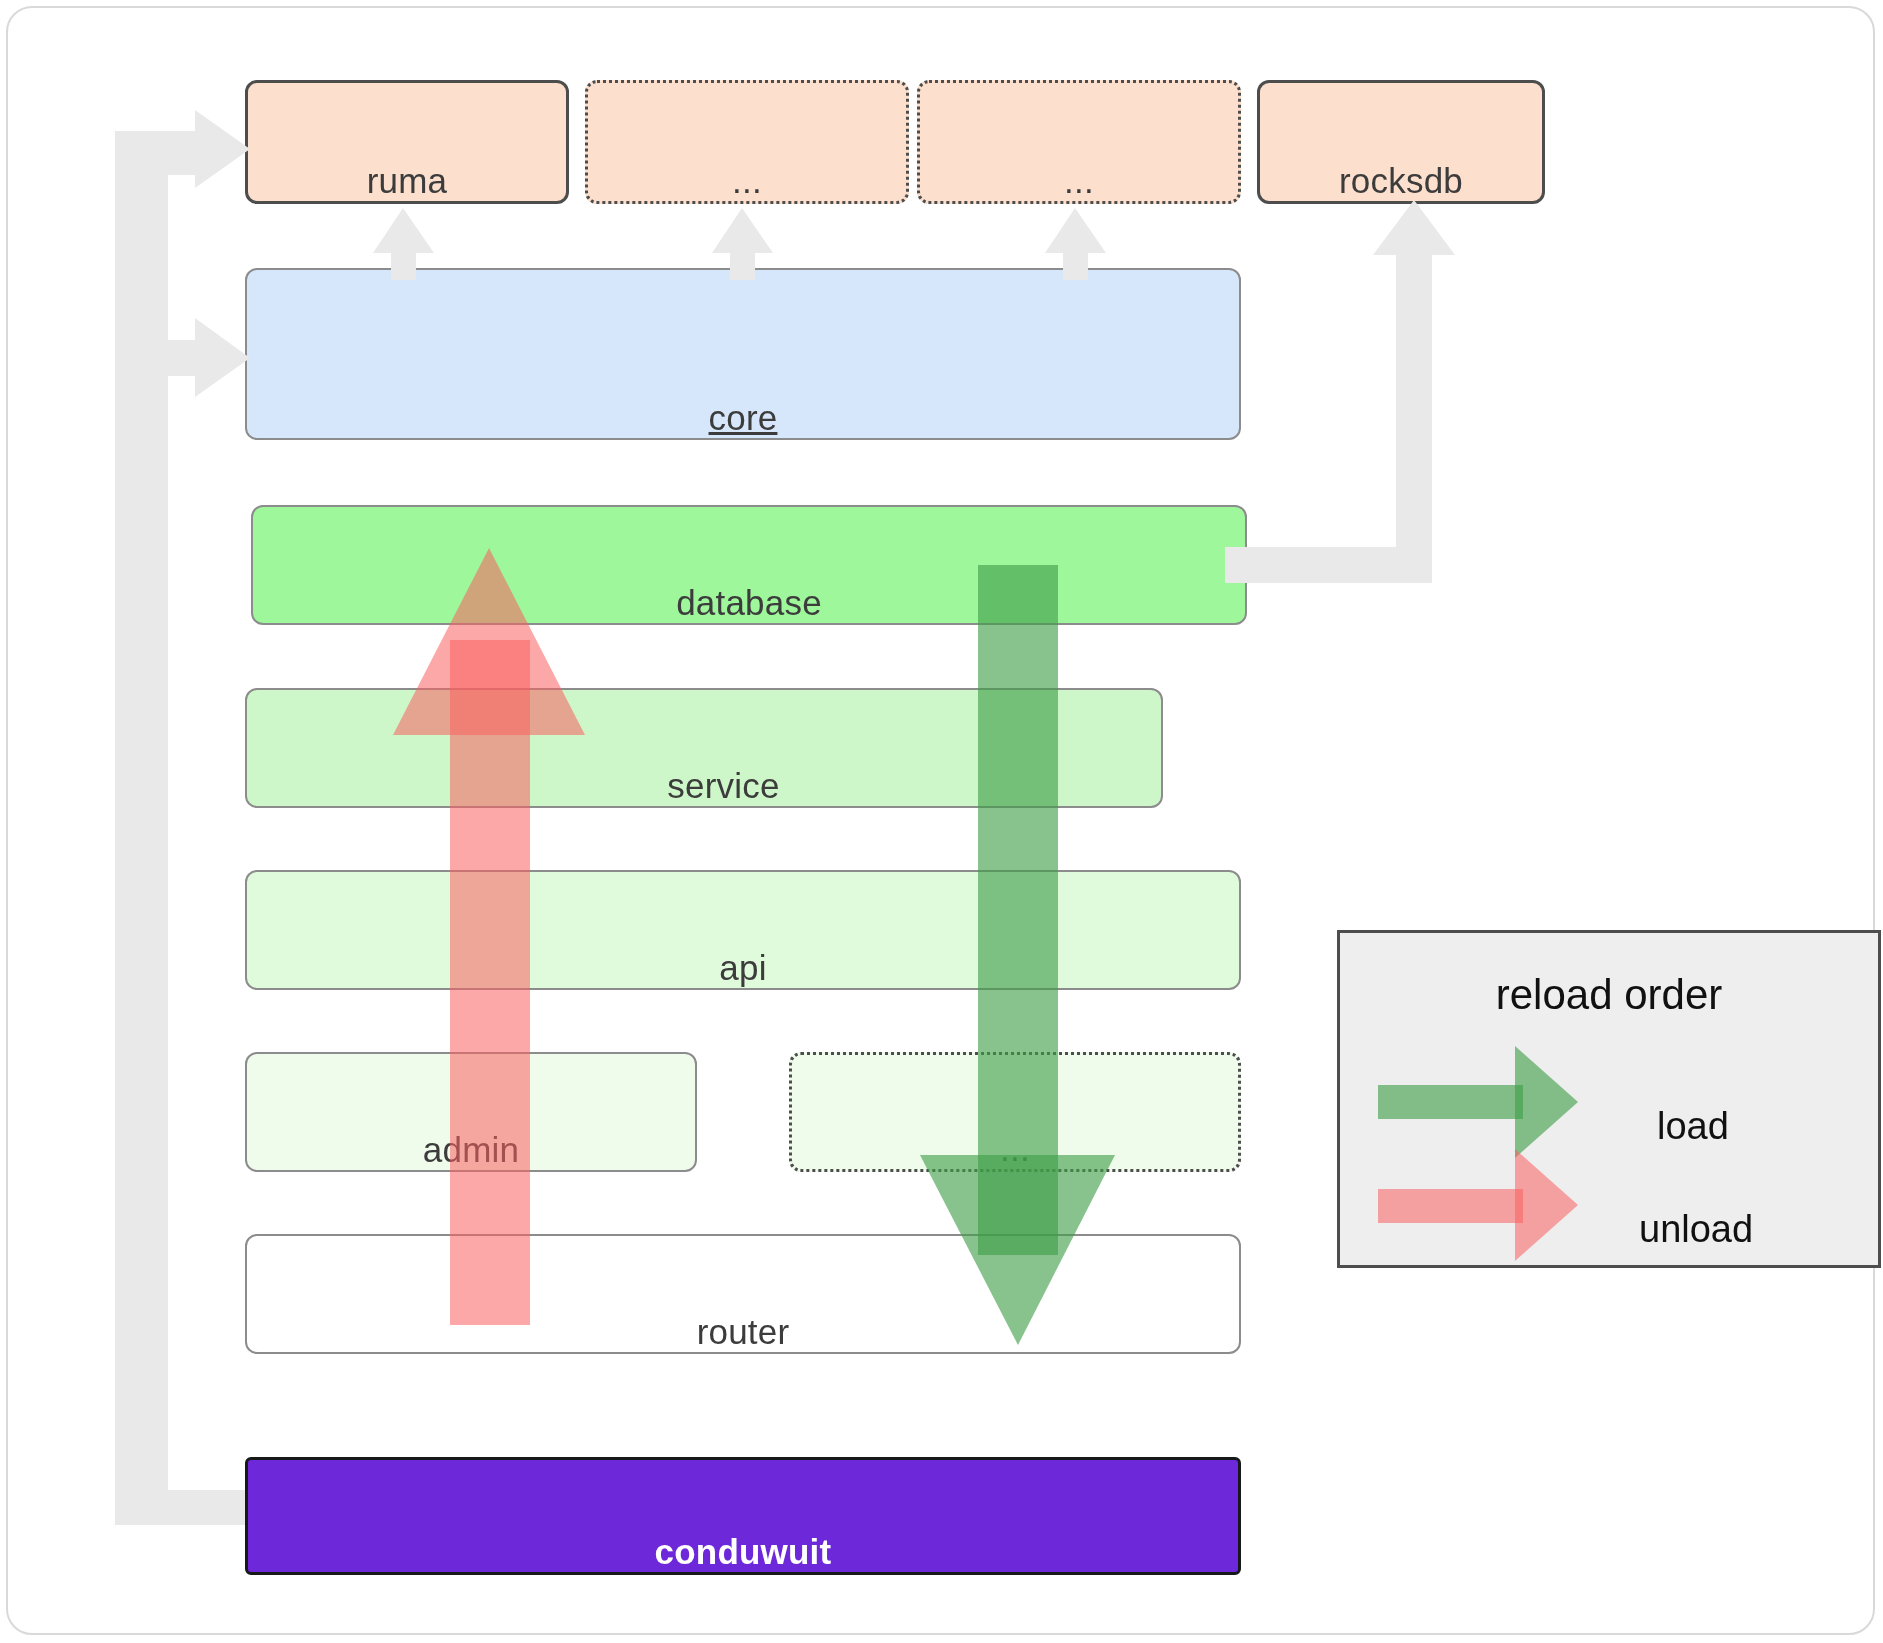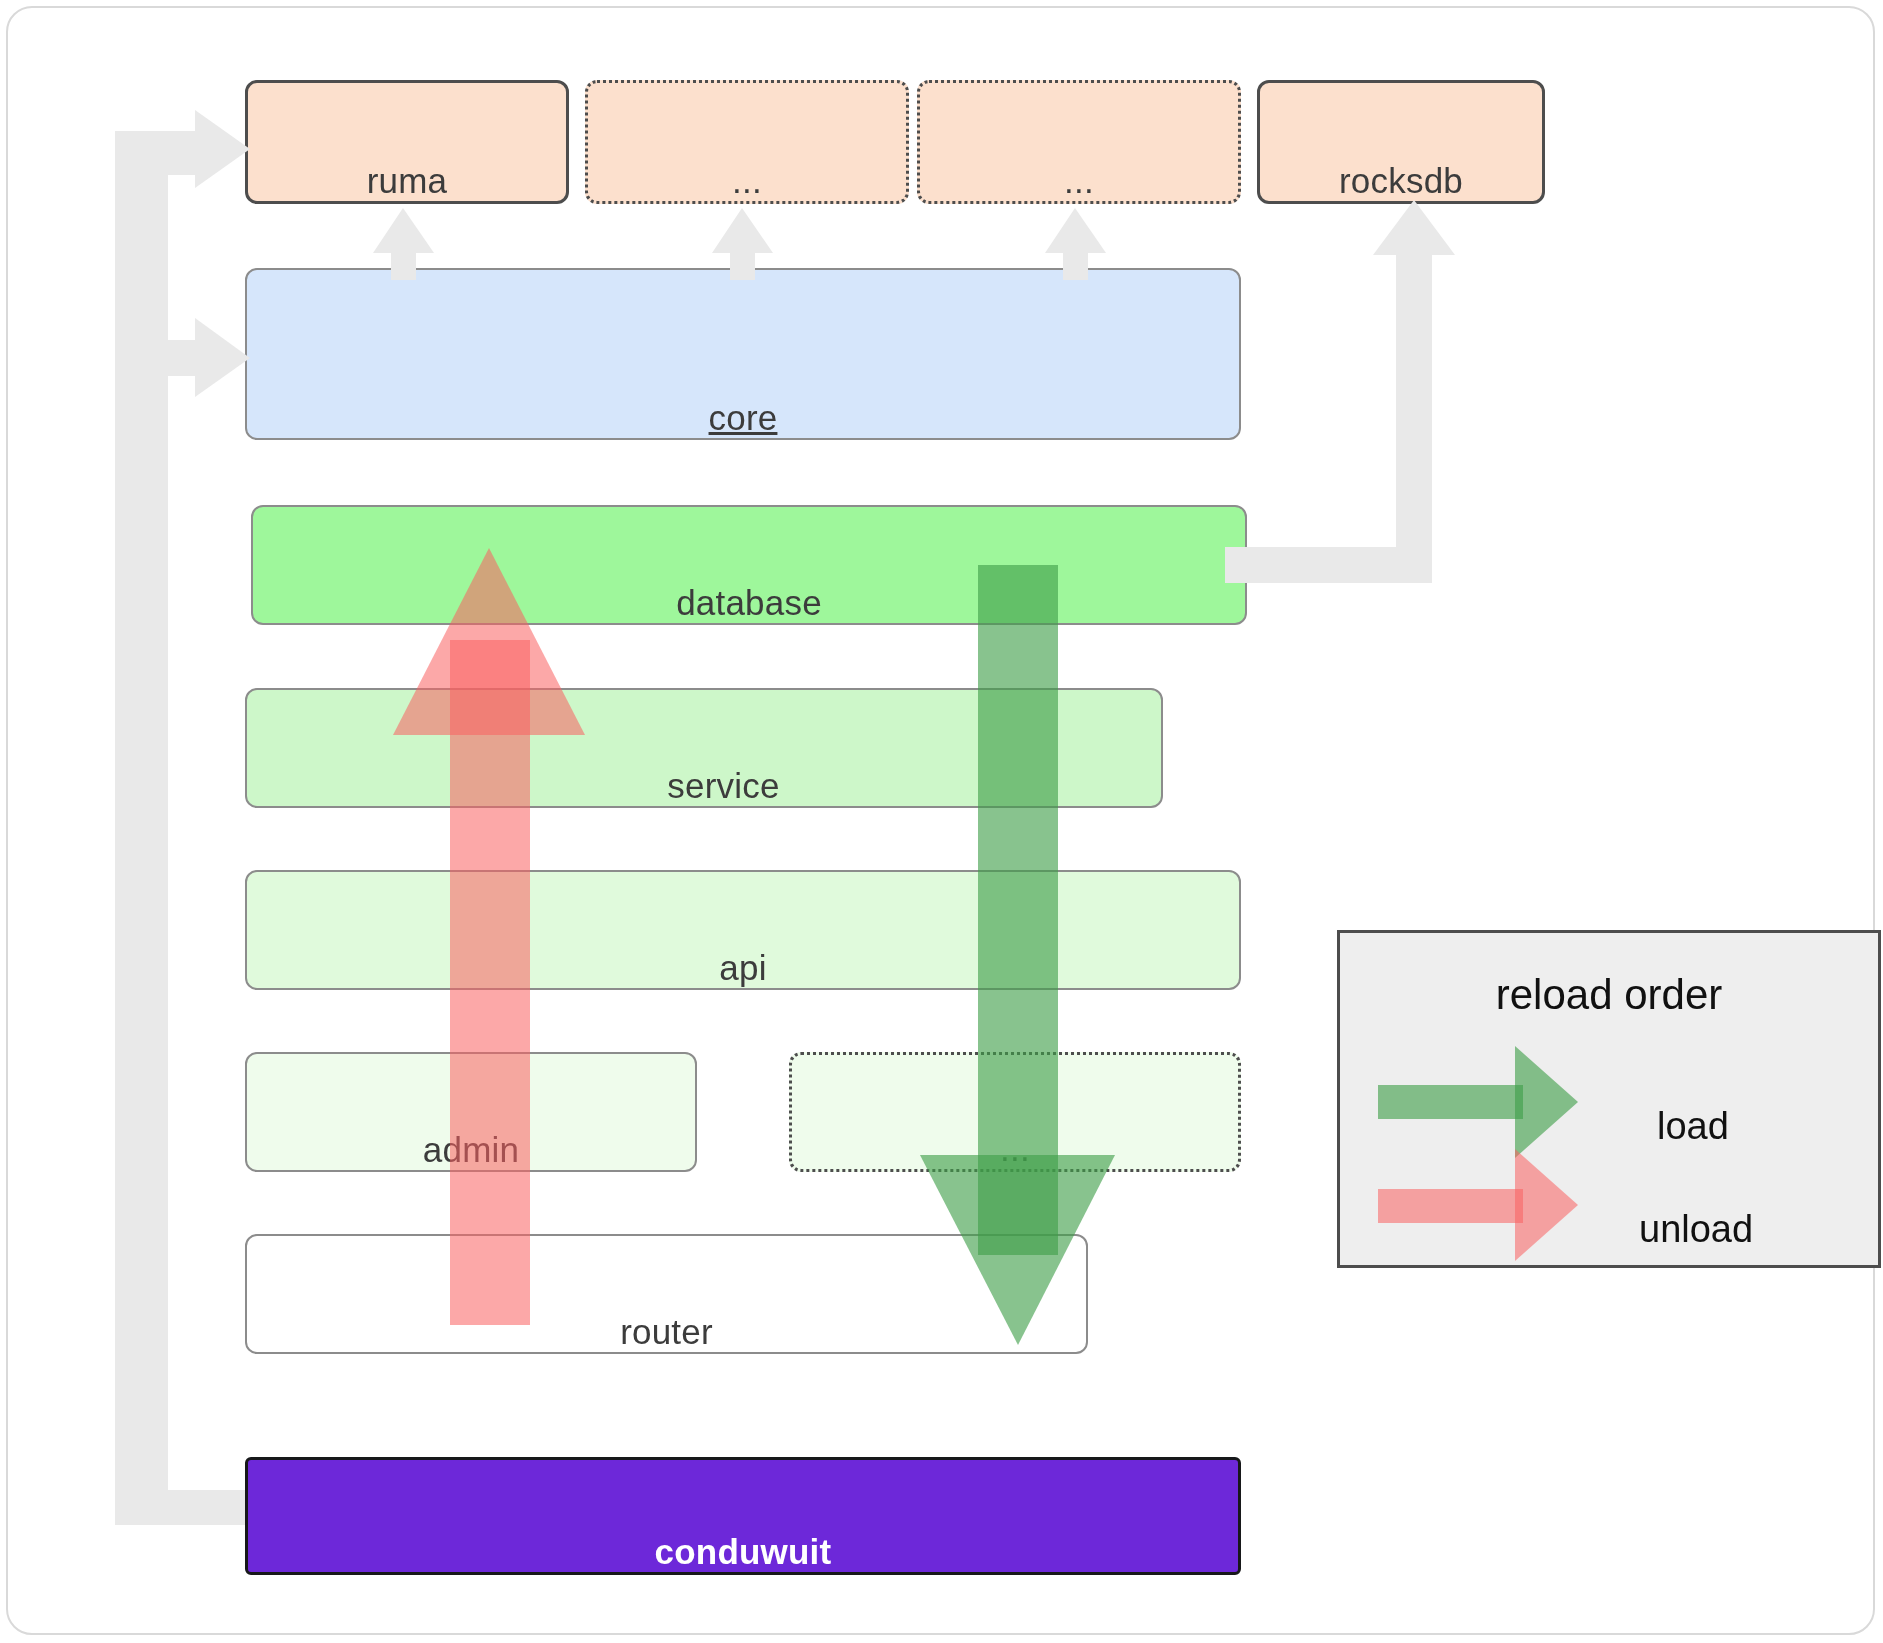--- a/index.html
+++ b/index.html
@@ -128,21 +128,21 @@
     </div>
 
     <div class="box g4 b-gray" style="left:245px;top:1052px;width:452px;height:120px;">
       <span>admin</span>
     </div>
 
     <div class="box g4 b-dot" style="left:789px;top:1052px;width:452px;height:120px;border-width:3px;">
       <span>...</span>
     </div>
 
-    <div class="box white b-graythin" style="left:245px;top:1234px;width:843px;height:120px;">
+    <div class="box white b-graythin" style="left:245px;top:1234px;width:996px;height:120px;">
       <span>router</span>
     </div>
 
     <div class="box navy" style="left:245px;top:1457px;width:996px;height:118px;">
       <span>conduwuit</span>
     </div>
   </div>
 
   <svg class="layer over" viewBox="0 0 1883 1643">
 

